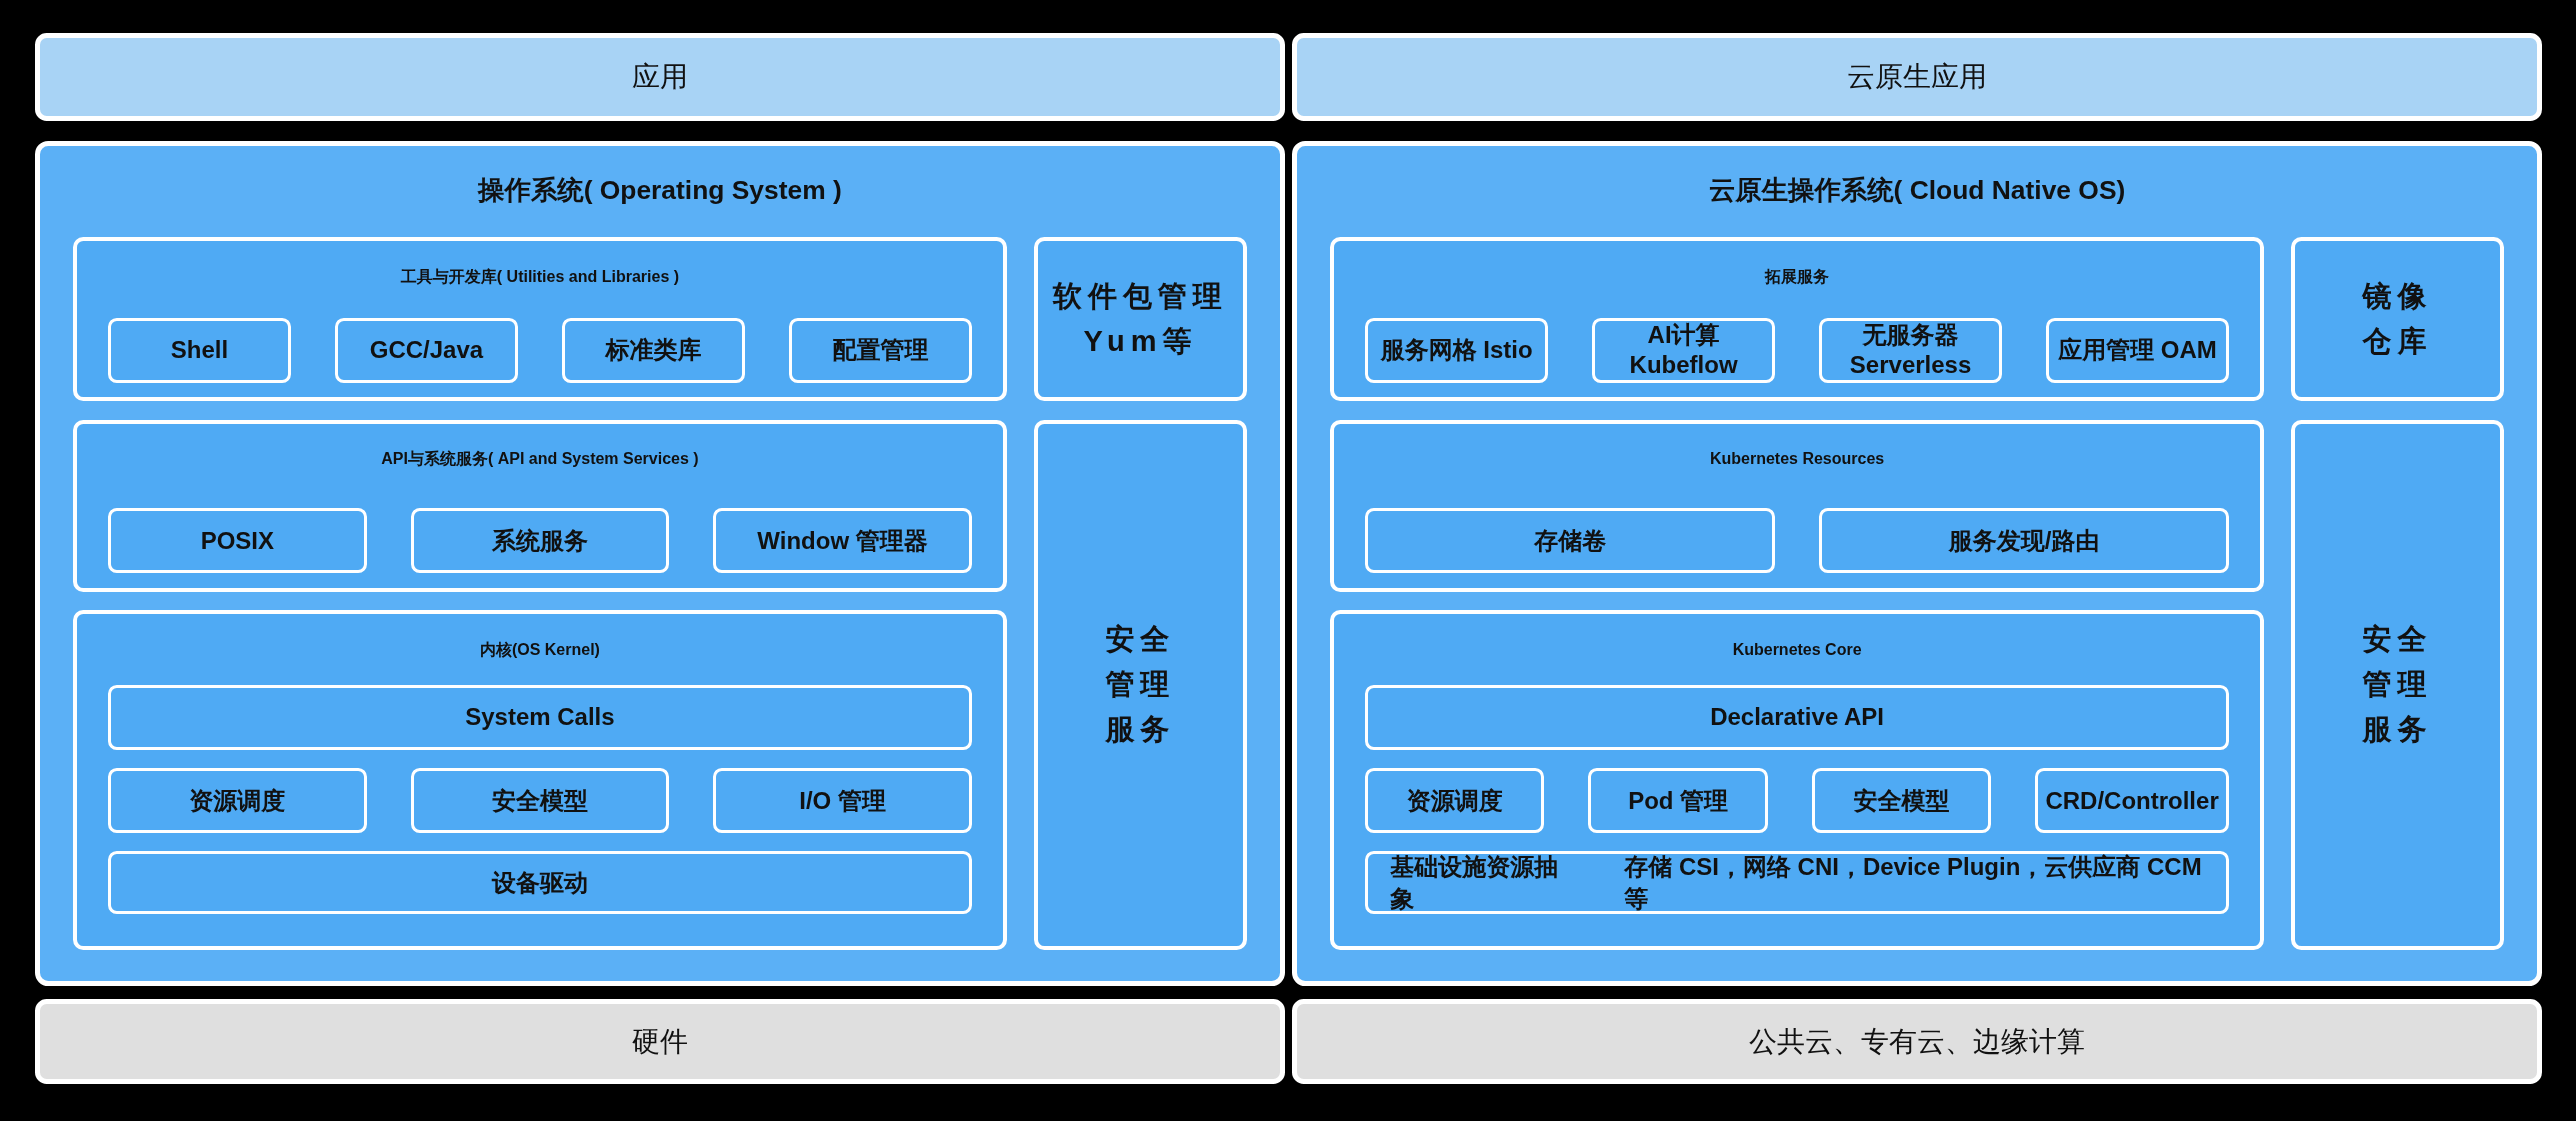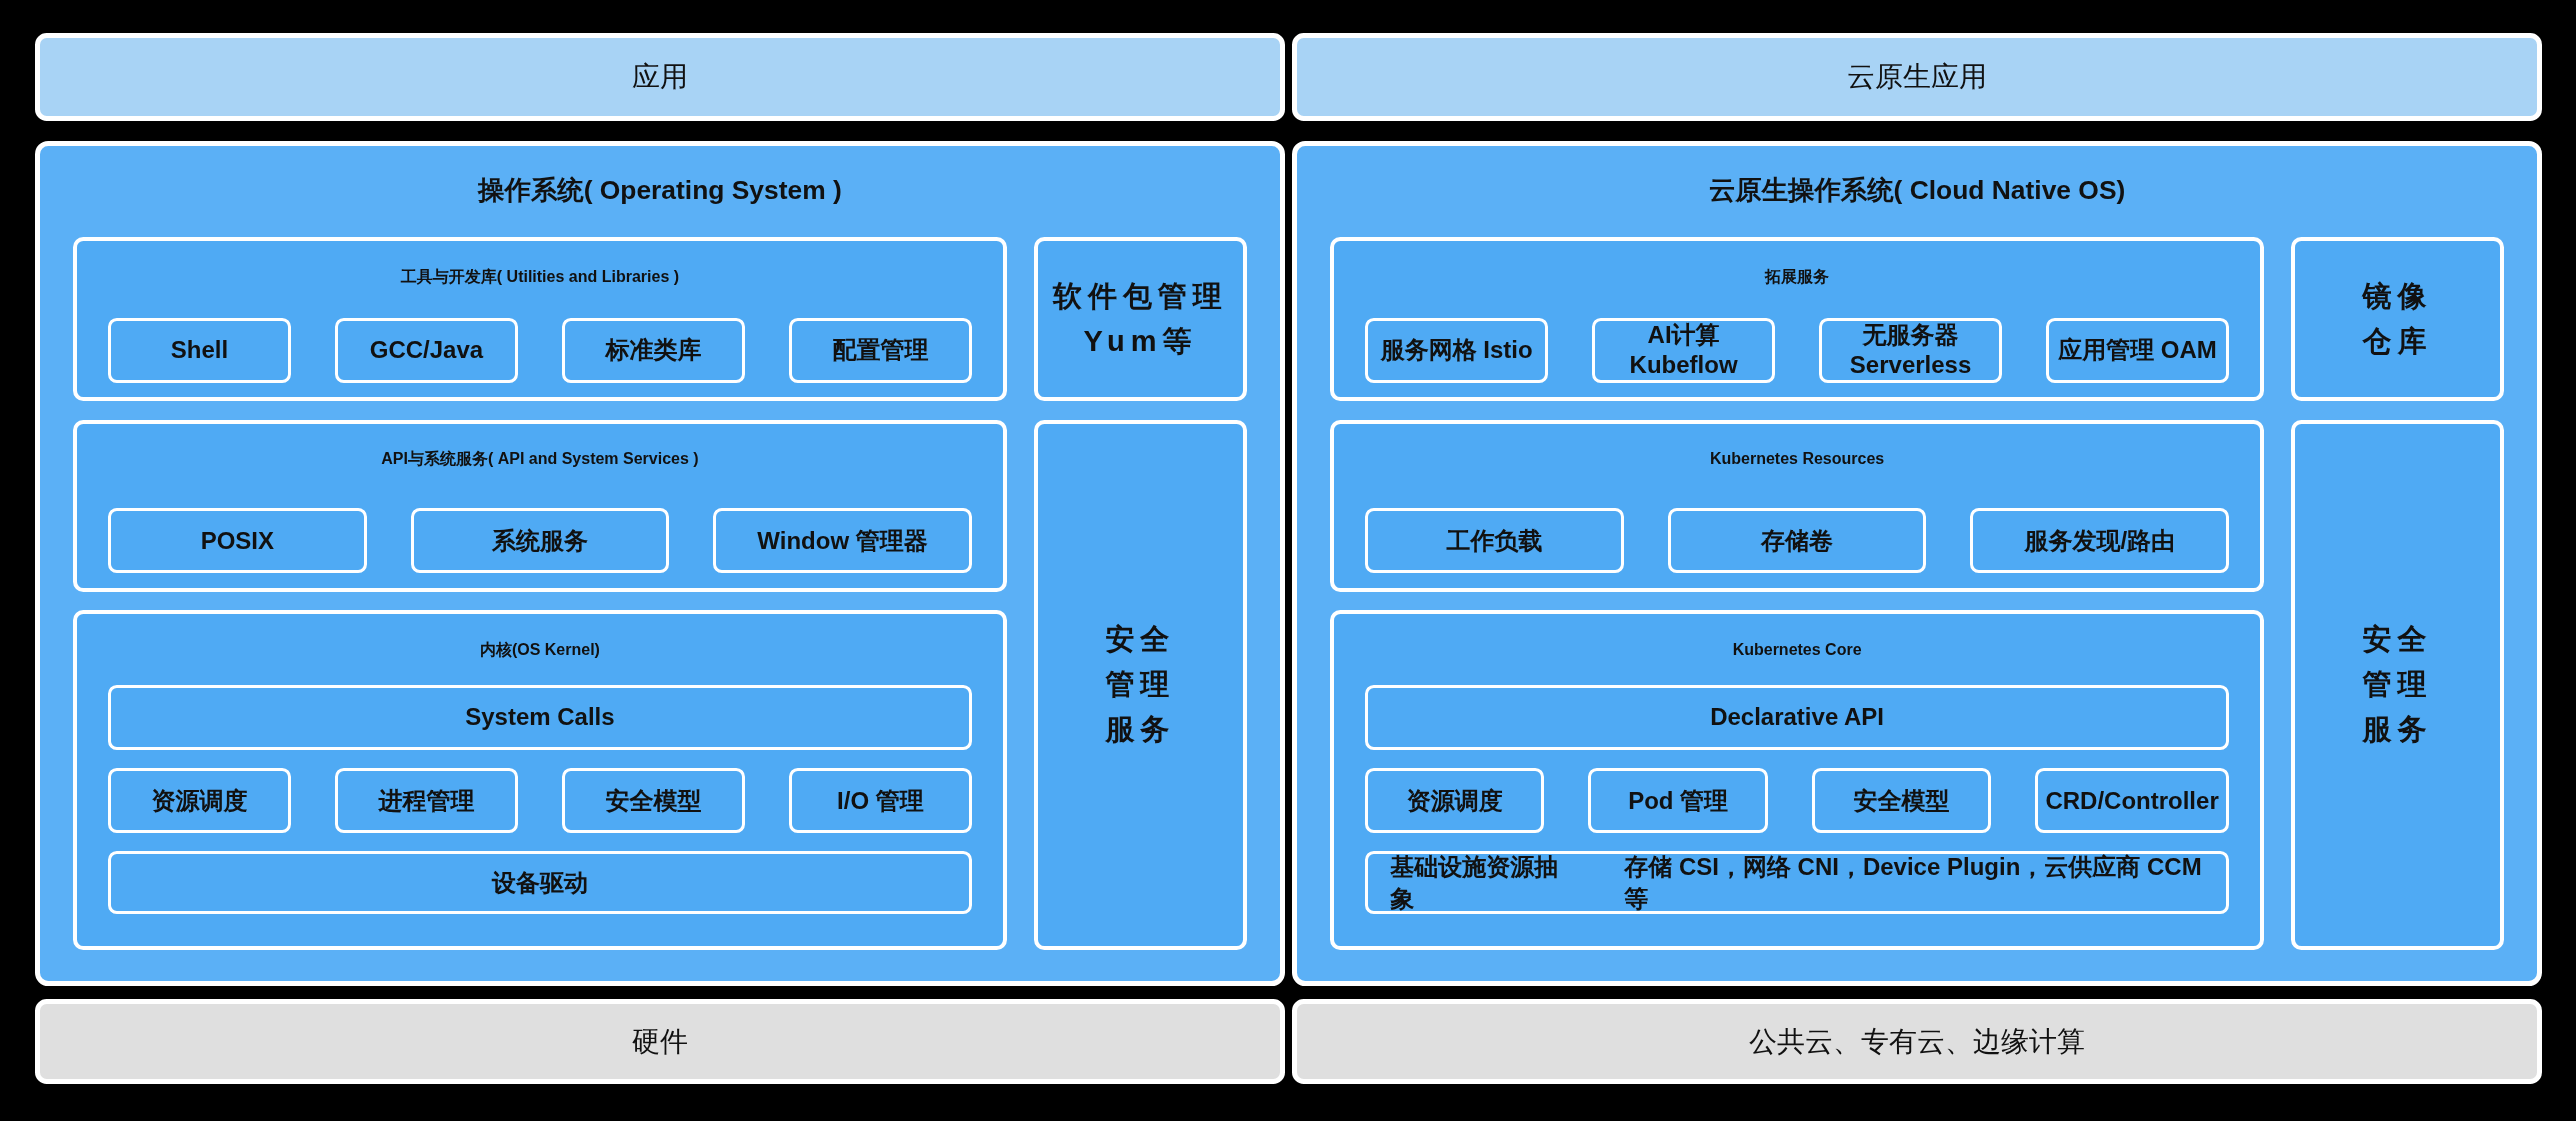--- a/index.html
+++ b/index.html
@@ -190,21 +190,20 @@
               <div class="chip">系统服务</div>
               <div class="chip">Window 管理器</div>
             </div>
           </div>
 
           <div class="section section-kernel">
             <div class="section-title">内核(OS Kernel)</div>
             <div class="full-bar first">System Calls</div>
             <div class="chip-row">
               <div class="chip">资源调度</div>
-              <div class="chip">进程管理</div>
               <div class="chip">安全模型</div>
               <div class="chip">I/O 管理</div>
             </div>
             <div class="full-bar last">设备驱动</div>
           </div>
 
         </div>
         <div class="side-col">
           <div class="side-box side-top">软件包管理
 Yum等</div>
@@ -232,21 +231,20 @@
               <div class="chip">服务网格 Istio</div>
               <div class="chip">AI计算 Kubeflow</div>
               <div class="chip">无服务器 Serverless</div>
               <div class="chip">应用管理 OAM</div>
             </div>
           </div>
 
           <div class="section section-2">
             <div class="section-title">Kubernetes Resources</div>
             <div class="chip-row">
-              <div class="chip">工作负载</div>
               <div class="chip">存储卷</div>
               <div class="chip">服务发现/路由</div>
             </div>
           </div>
 
           <div class="section section-kernel">
             <div class="section-title">Kubernetes Core</div>
             <div class="full-bar first">Declarative API</div>
             <div class="chip-row">
               <div class="chip">资源调度</div>

